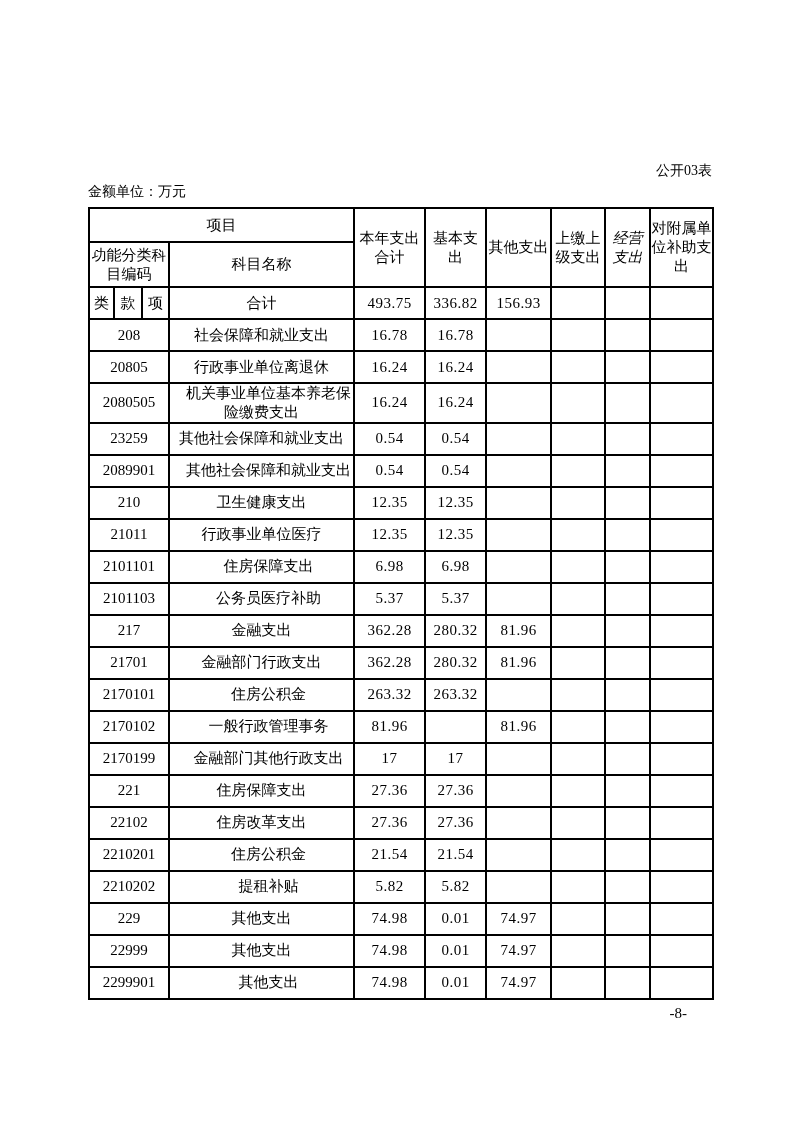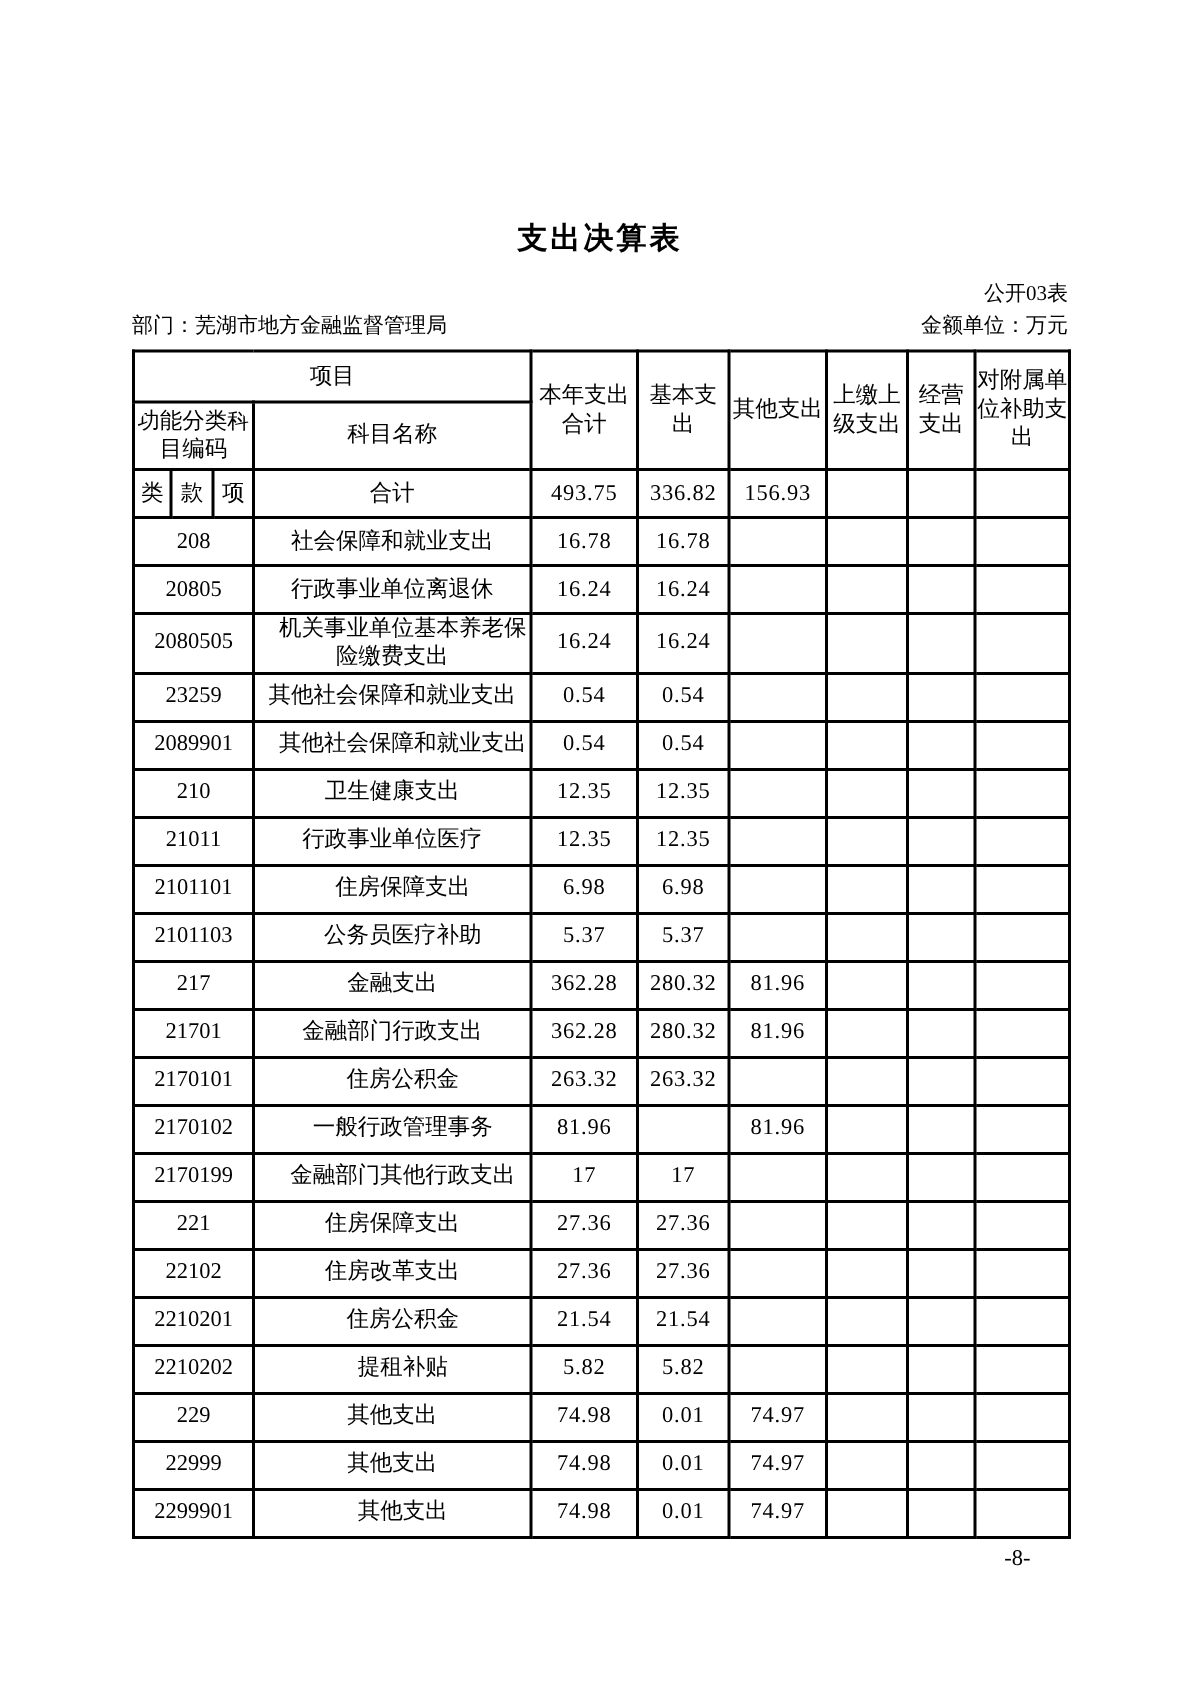--- a/index.html
+++ b/index.html
@@ -32,41 +32,39 @@
     overflow:hidden;
   }
   tr.hrow1 td { height:32px; }
   tr.hrow2 td { height:43px; }
   tr.total-row td, tbody td { height:30px; }
   td.h-func    { padding:0 4px;border-radius:21px; }
   td.h-annual  { padding:0 4px;border-radius:11px; }
   td.h-basic   { padding:0 10px; }
   td.h-projexp { padding:0 11px; }
   td.h-paid    { padding:0 2px; }
-  td.h-oper    { padding:0 2px; }
+  td.h-oper    { padding:0 2px;font-style:italic; }
   td.h-subsidy { padding:0 3px; }
   td.tr1 { border-right-width:1px; }
   td.tl1 { border-left-width:1px; }
   td.code { text-align:left; padding-left:5px; }
   td.name { text-align:left; padding-left:4px; padding-right:2px; font-size:14px; }
   td.name.indent { text-indent:14px; }
   td.num { text-align:right; padding-right:7px; letter-spacing:0.5px; }
   .page-number { text-align:right; padding-right:25px; margin-top:5px; font-size:15px; }
 </style>
 </head>
 <body>
 
 <div class="page">
 
-  <h1 class="title">支出决算表</h1>
 
   <div class="table-code">公开03表</div>
 
   <div class="meta-row">
-    <span>部门：芜湖市地方金融监督管理局</span>
     <span>金额单位：万元</span>
   </div>
 
   <table class="fin">
     <colgroup>
       <col style="width:25px">
         <col style="width:28px">
         <col style="width:27px">
       <col style="width:185px">
         <col style="width:71px">

